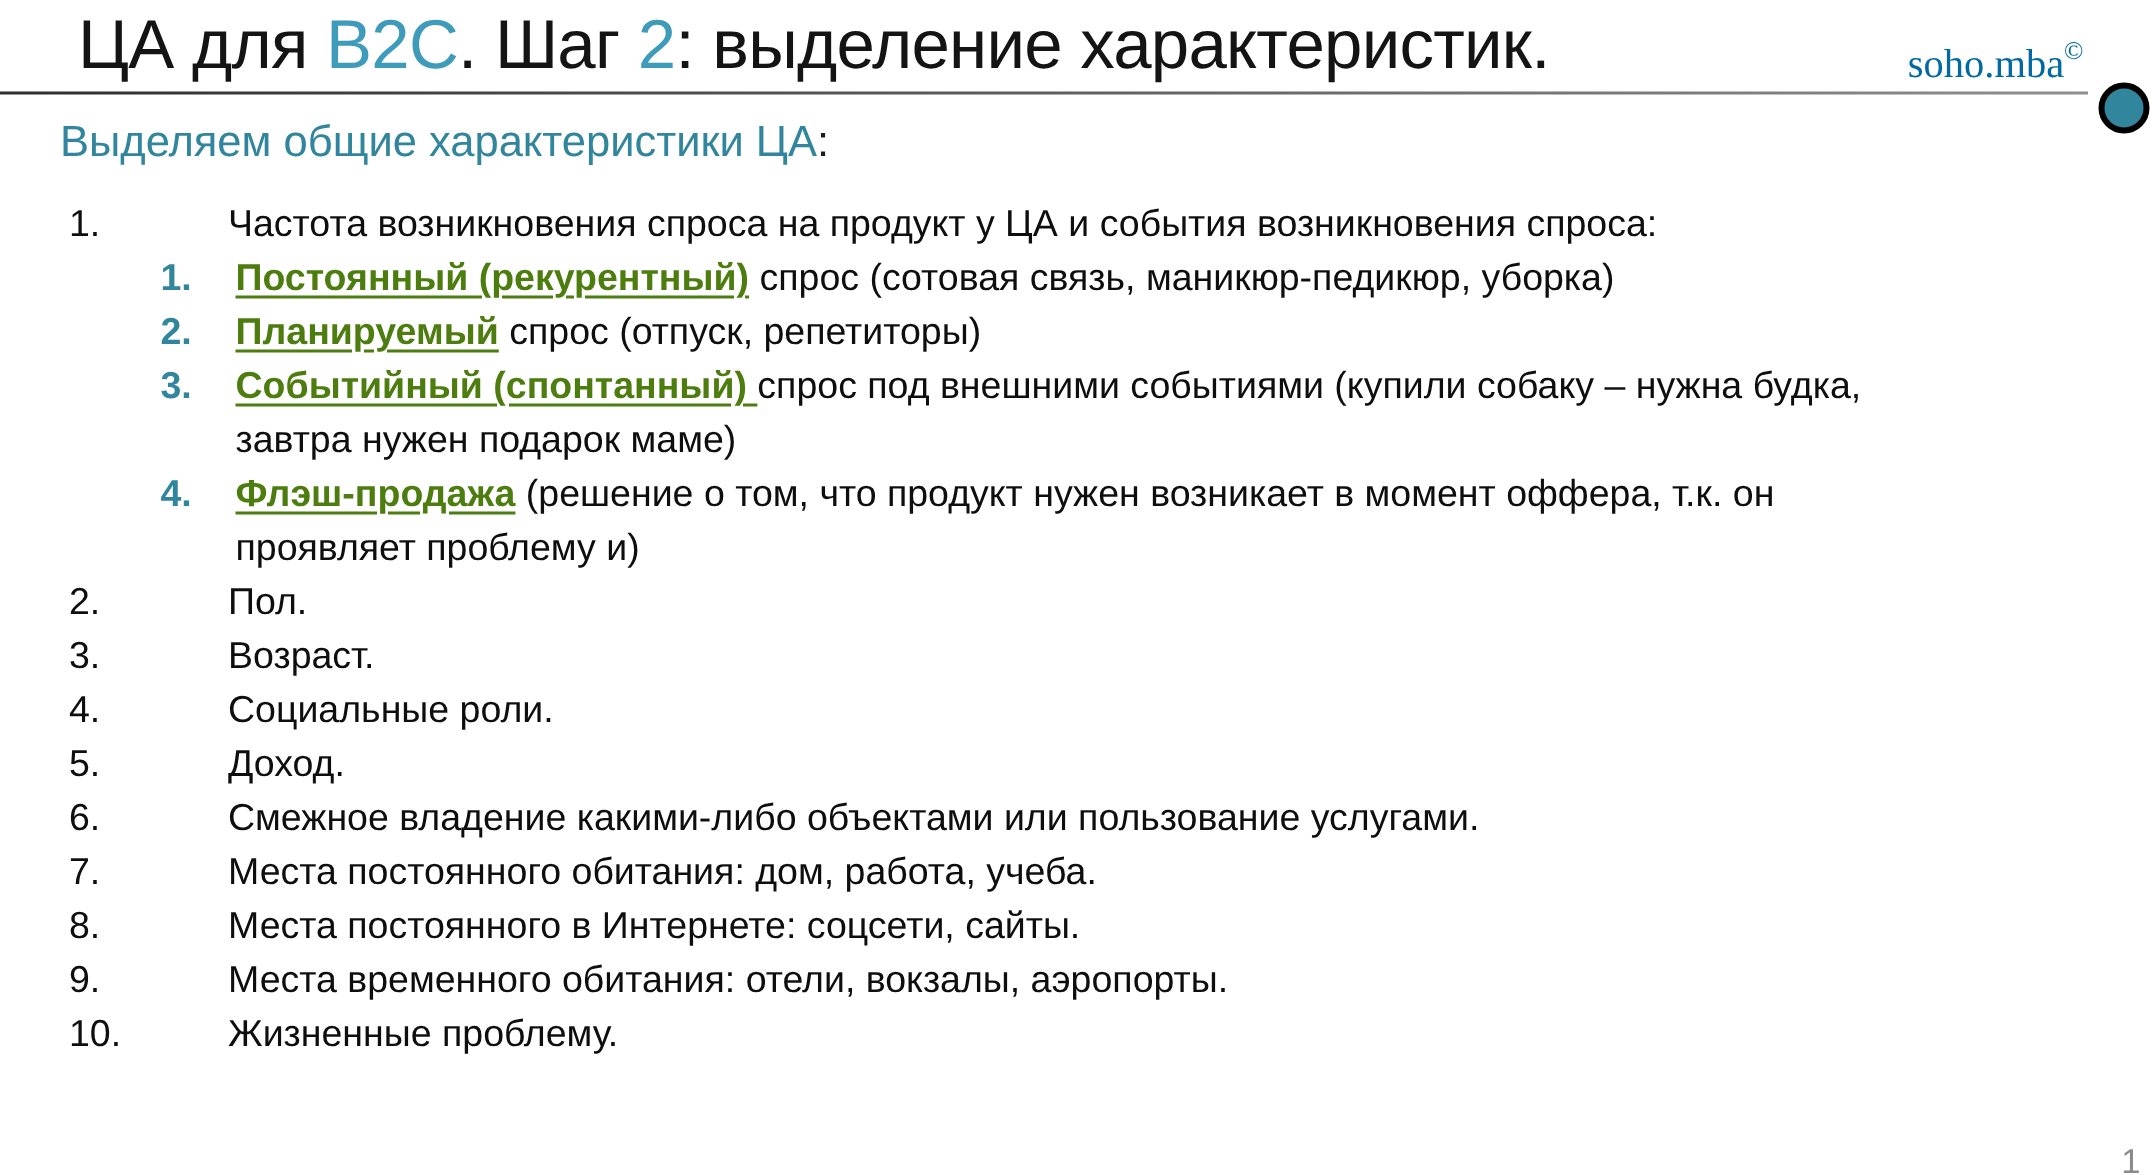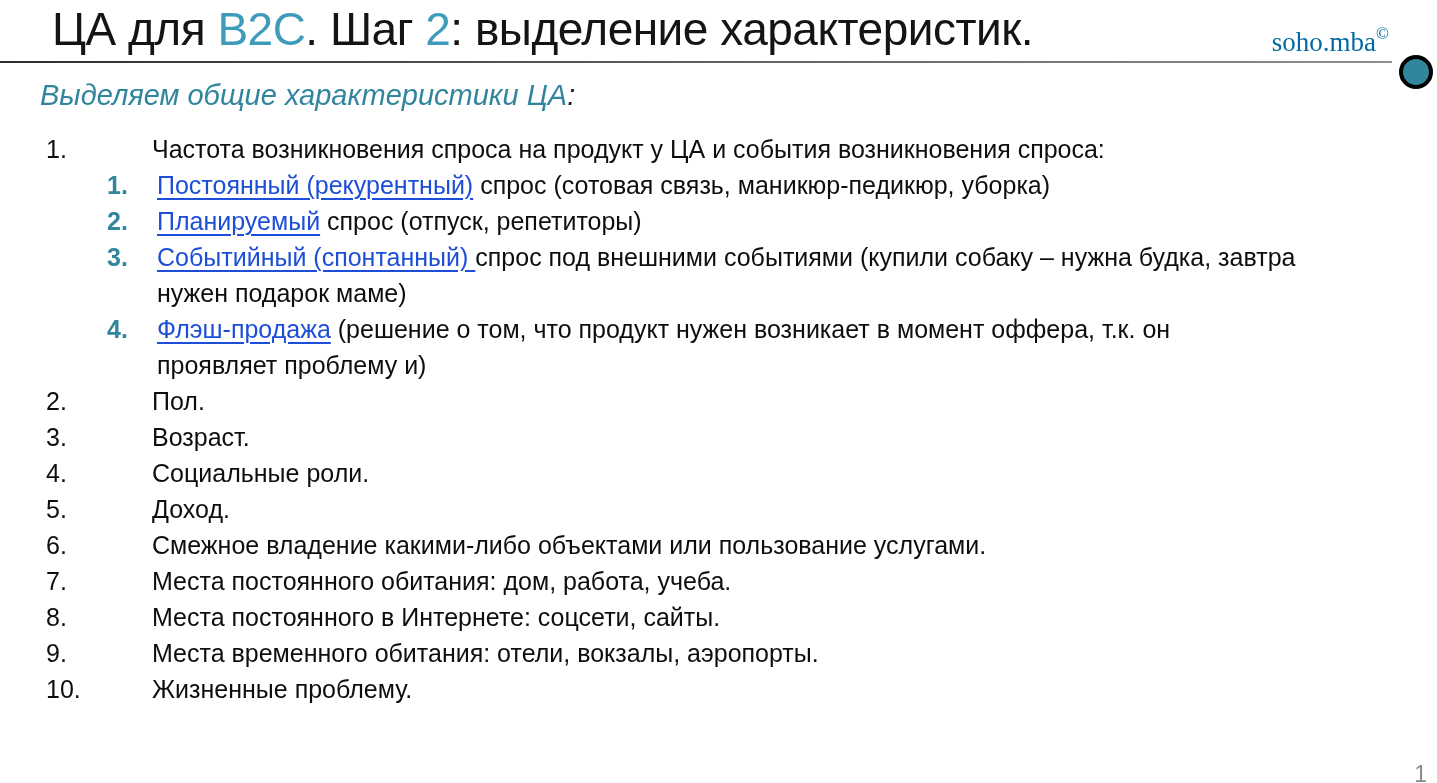--- a/index.html
+++ b/index.html
@@ -60,21 +60,20 @@
   }
 
   
   .subtitle {
     position: absolute;
     left: 40px;
     top: 79px;
     font-size: 29px;
     color: #31859C;
     white-space: nowrap;
-    font-style: italic;
   }
   .subtitle .colon { color: #1c1c1c; }
 
   
   .list {
     position: absolute;
     left: 0;
     top: 131px;
     width: 1437px;
     font-size: 25px;
@@ -82,22 +81,22 @@
     color: #0e0e0e;
   }
   .row { display: flex; align-items: baseline; }
   .l1 { padding-left: 46px; }
   .l1 > .num { flex: 0 0 58px; }
   .l1 > .txt { max-width: 1260px; margin-left: 48px; }
   .l2 { padding-left: 107px; }
   .l2 > .num { flex: 0 0 50px; color: #31859C; font-weight: 700; }
   .l2 > .txt { max-width: 1140px; }
   .term {
-    color: #1d4ed8;
-    font-weight: 400;
+    color: #4d7c0f;
+    font-weight: 700;
     text-decoration: underline;
     text-decoration-thickness: 2px;
     text-underline-offset: 4px;
     cursor: pointer;
   }
 
   
   .page-number {
     position: absolute;
     right: 10px;

